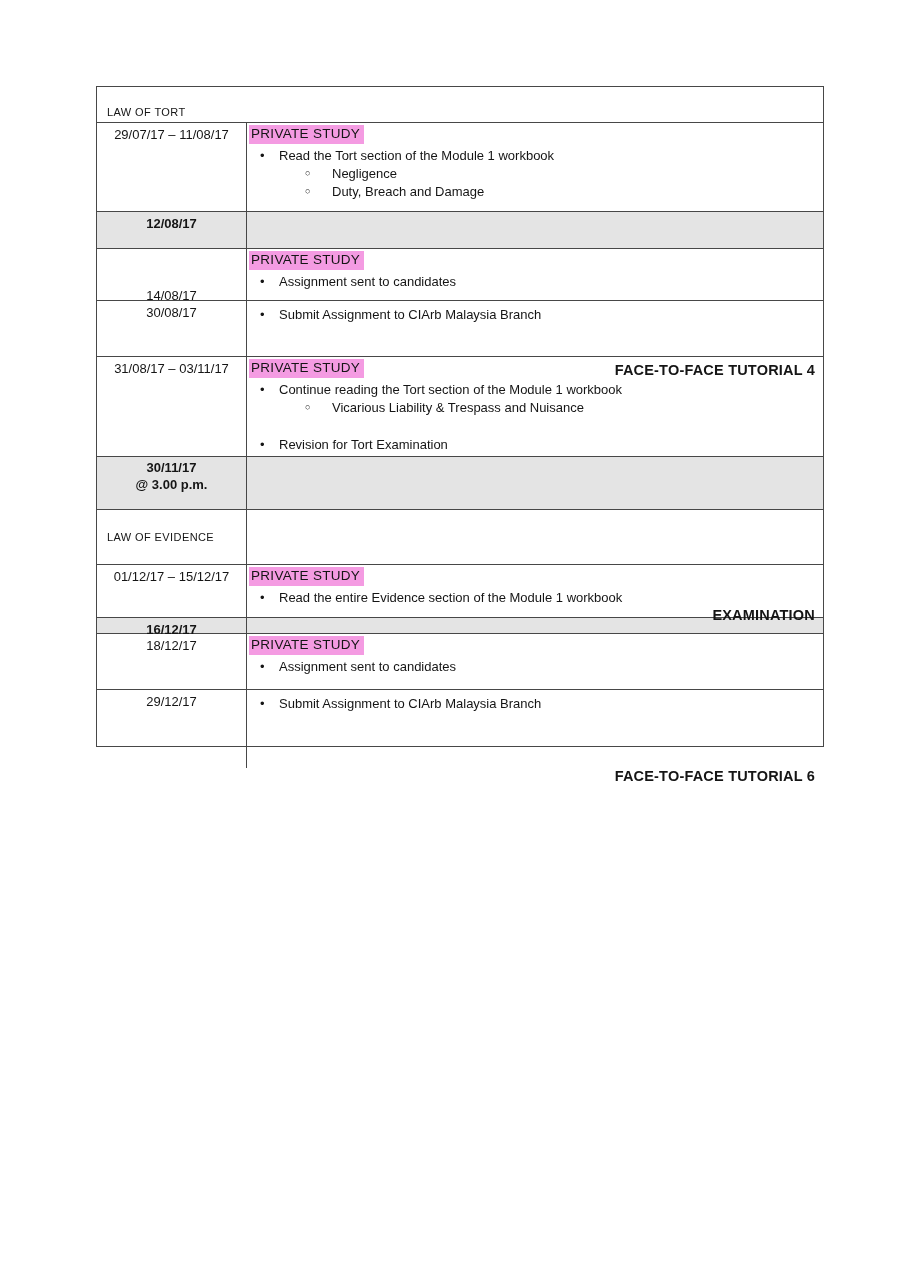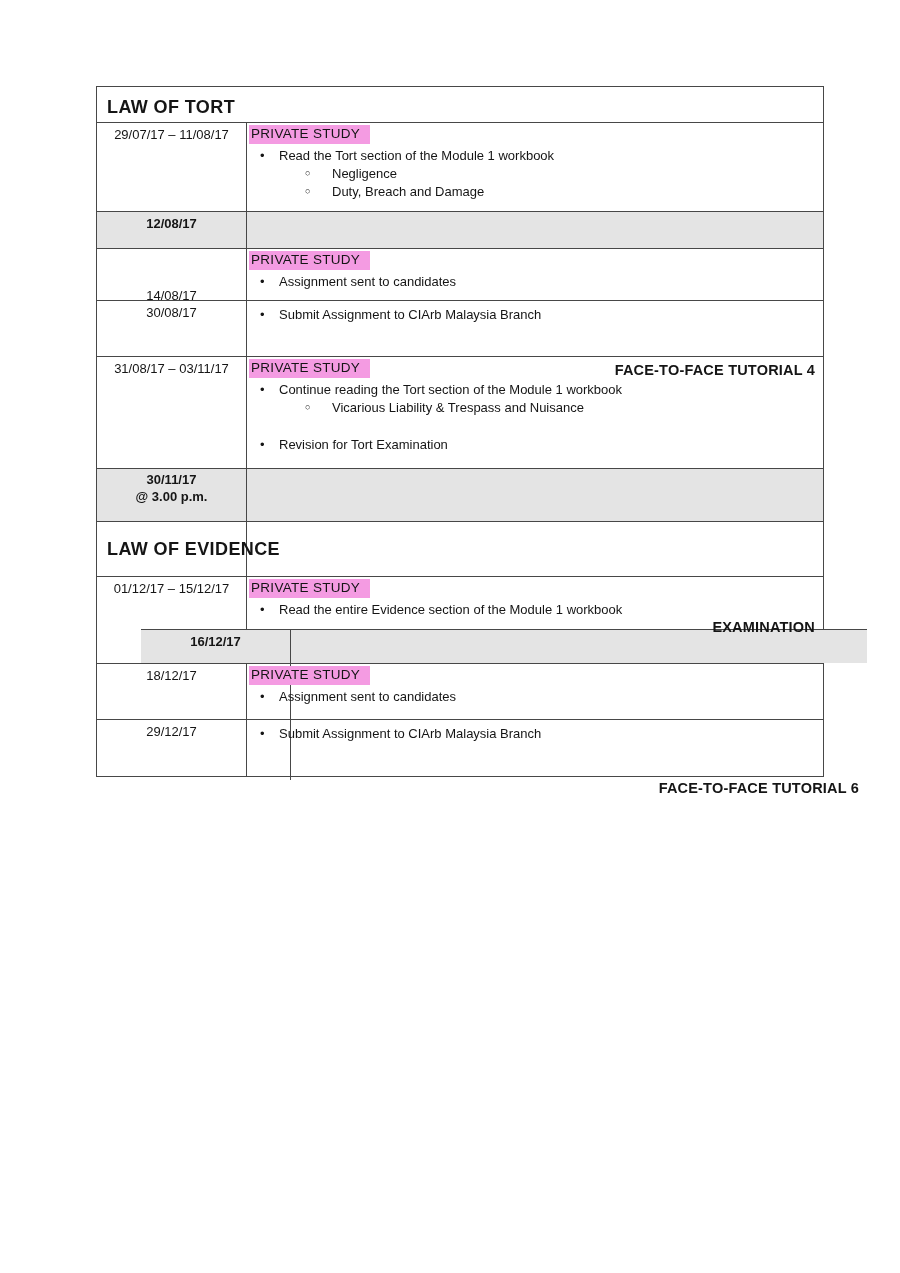--- a/index.html
+++ b/index.html
@@ -15,39 +15,39 @@
     border:1.5px solid var(--border);
     background:#fff;
   }
   .tr { display:flex; border-top:1.5px solid var(--border); width:100%; }
   .tr.first { border-top:none; }
 
   
   .section-row { padding-left:10px; }
   .sh1 { height:35px; align-items:flex-end; padding-bottom:4px; }
   .sh2 { height:55px; align-items:center; }
-  .section-title { font-weight:bold; font-size:18px; letter-spacing:0.4px; }
+  .section-title { font-weight:normal; font-size:11px; letter-spacing:0.4px; }
 
   
   .td-date {
     width:150px; flex:0 0 150px;
     border-right:1px solid var(--border);
     display:flex; flex-direction:column; align-items:center;
     font-size:13px; text-align:center; padding-top:3px; line-height:17px;
   }
   .td-date.vmid { justify-content:center; padding-top:0;margin-top:42px; }
   .td-date.bold { font-weight:bold; }
   .td-content { flex:1 1 auto; display:flex; flex-direction:column; padding:2px 6px 2px 2px; }
 
   
   .highlight {
     display:inline-block; align-self:flex-start;
     background:var(--hl);
     font-size:13.5px; letter-spacing:0.3px;
-    padding:1px 10px 2px 2px; line-height:16px;
+    padding:1px 4px 2px 2px; line-height:16px;
   }
 
   
   .li { display:flex; align-items:flex-start; padding-left:11px; margin-top:4px; font-size:13px; line-height:16px; }
   .li .b1 { width:19px; flex:0 0 19px; font-size:13px; }
   .li.sub { padding-left:56px; margin-top:2px; }
   .li.sub .b2 { width:27px; flex:0 0 27px; font-size:9px; line-height:15px; }
   .li.gap { margin-top:21px; }
 
   
@@ -63,25 +63,25 @@
     justify-content:center; align-items:flex-end;
     padding:0 8px 0 0;
   }
   .exam-date { padding-top:2px; font-weight:bold; }
 
   
   .h-r1  { height:89px; }
   .h-b1  { height:37px; }
   .h-r2  { height:52px; }
   .h-r3  { height:56px; }
-  .h-r4  { height:112px; }
+  .h-r4  { height:100px; }
   .h-b2  { height:35px; }
   .h-ex  { height:53px; }
   .h-r5  { height:53px; }
-  .h-b3  { height:34px;margin-left:44px; }
+  .h-b3  { height:16px; }
   .h-r6  { height:56px; }
   .h-r7  { height:57px; }
 </style>
 </head>
 <body style="--hl: #F49BE2; --banner: #E4E4E4; --border: #474747;">
 
 <div class="doc-table">
 
   <div class="tr first section-row sh1">
     <span class="section-title">LAW OF TORT</span>

